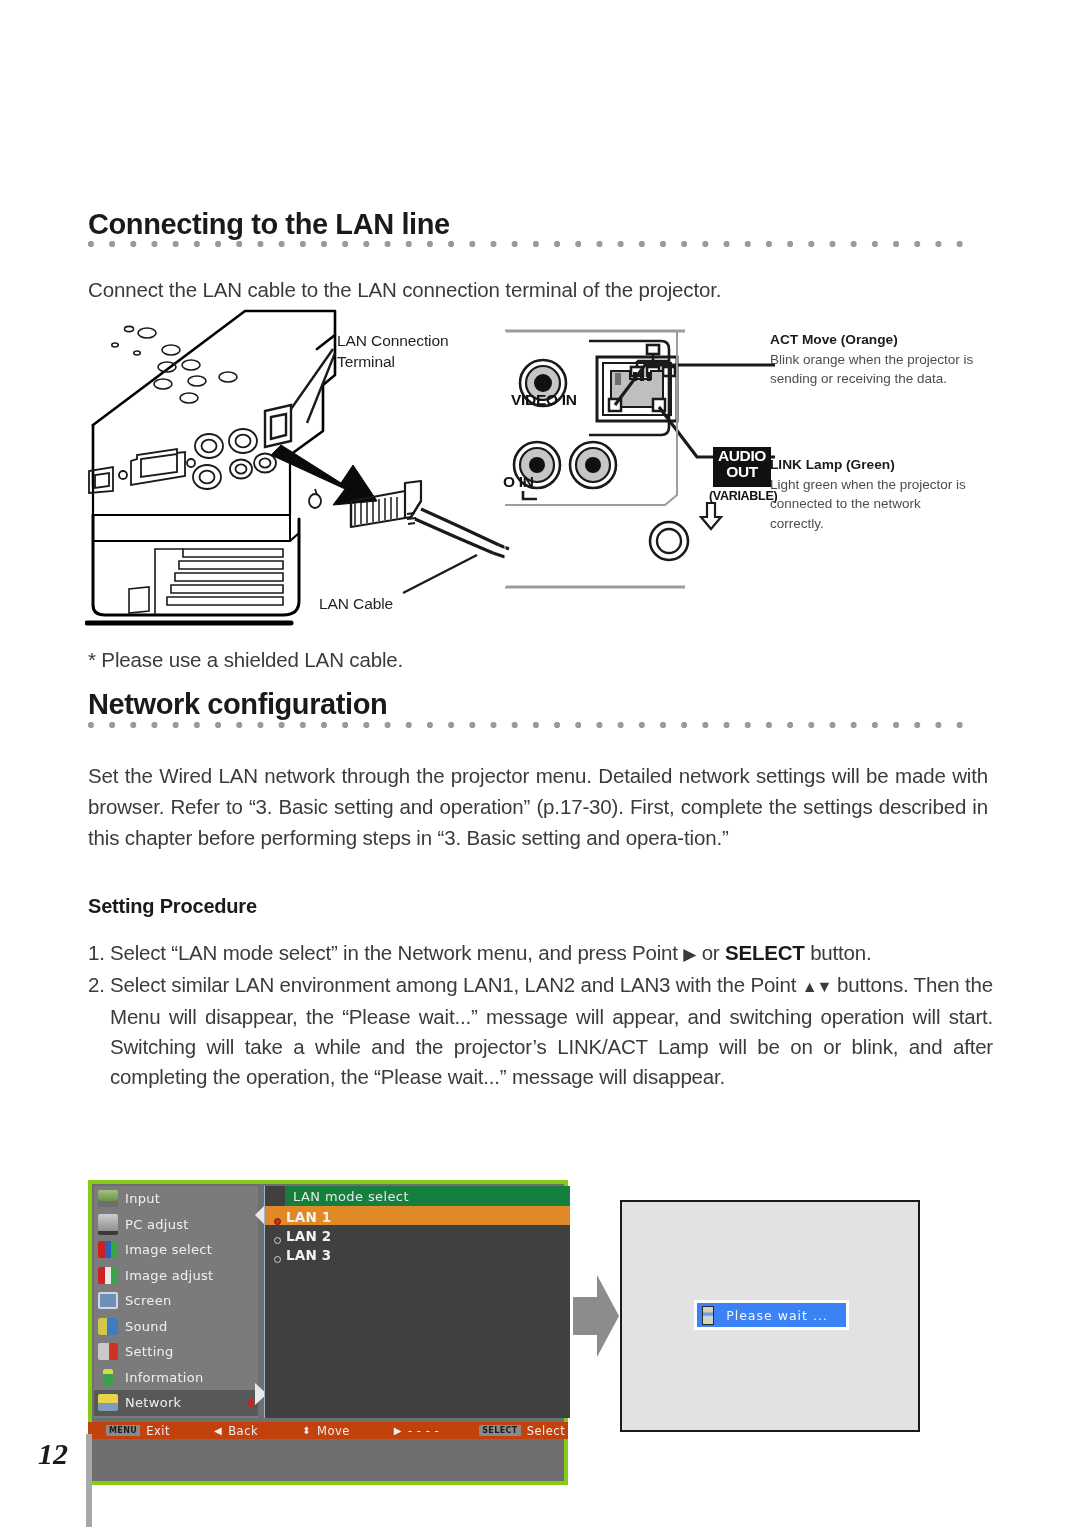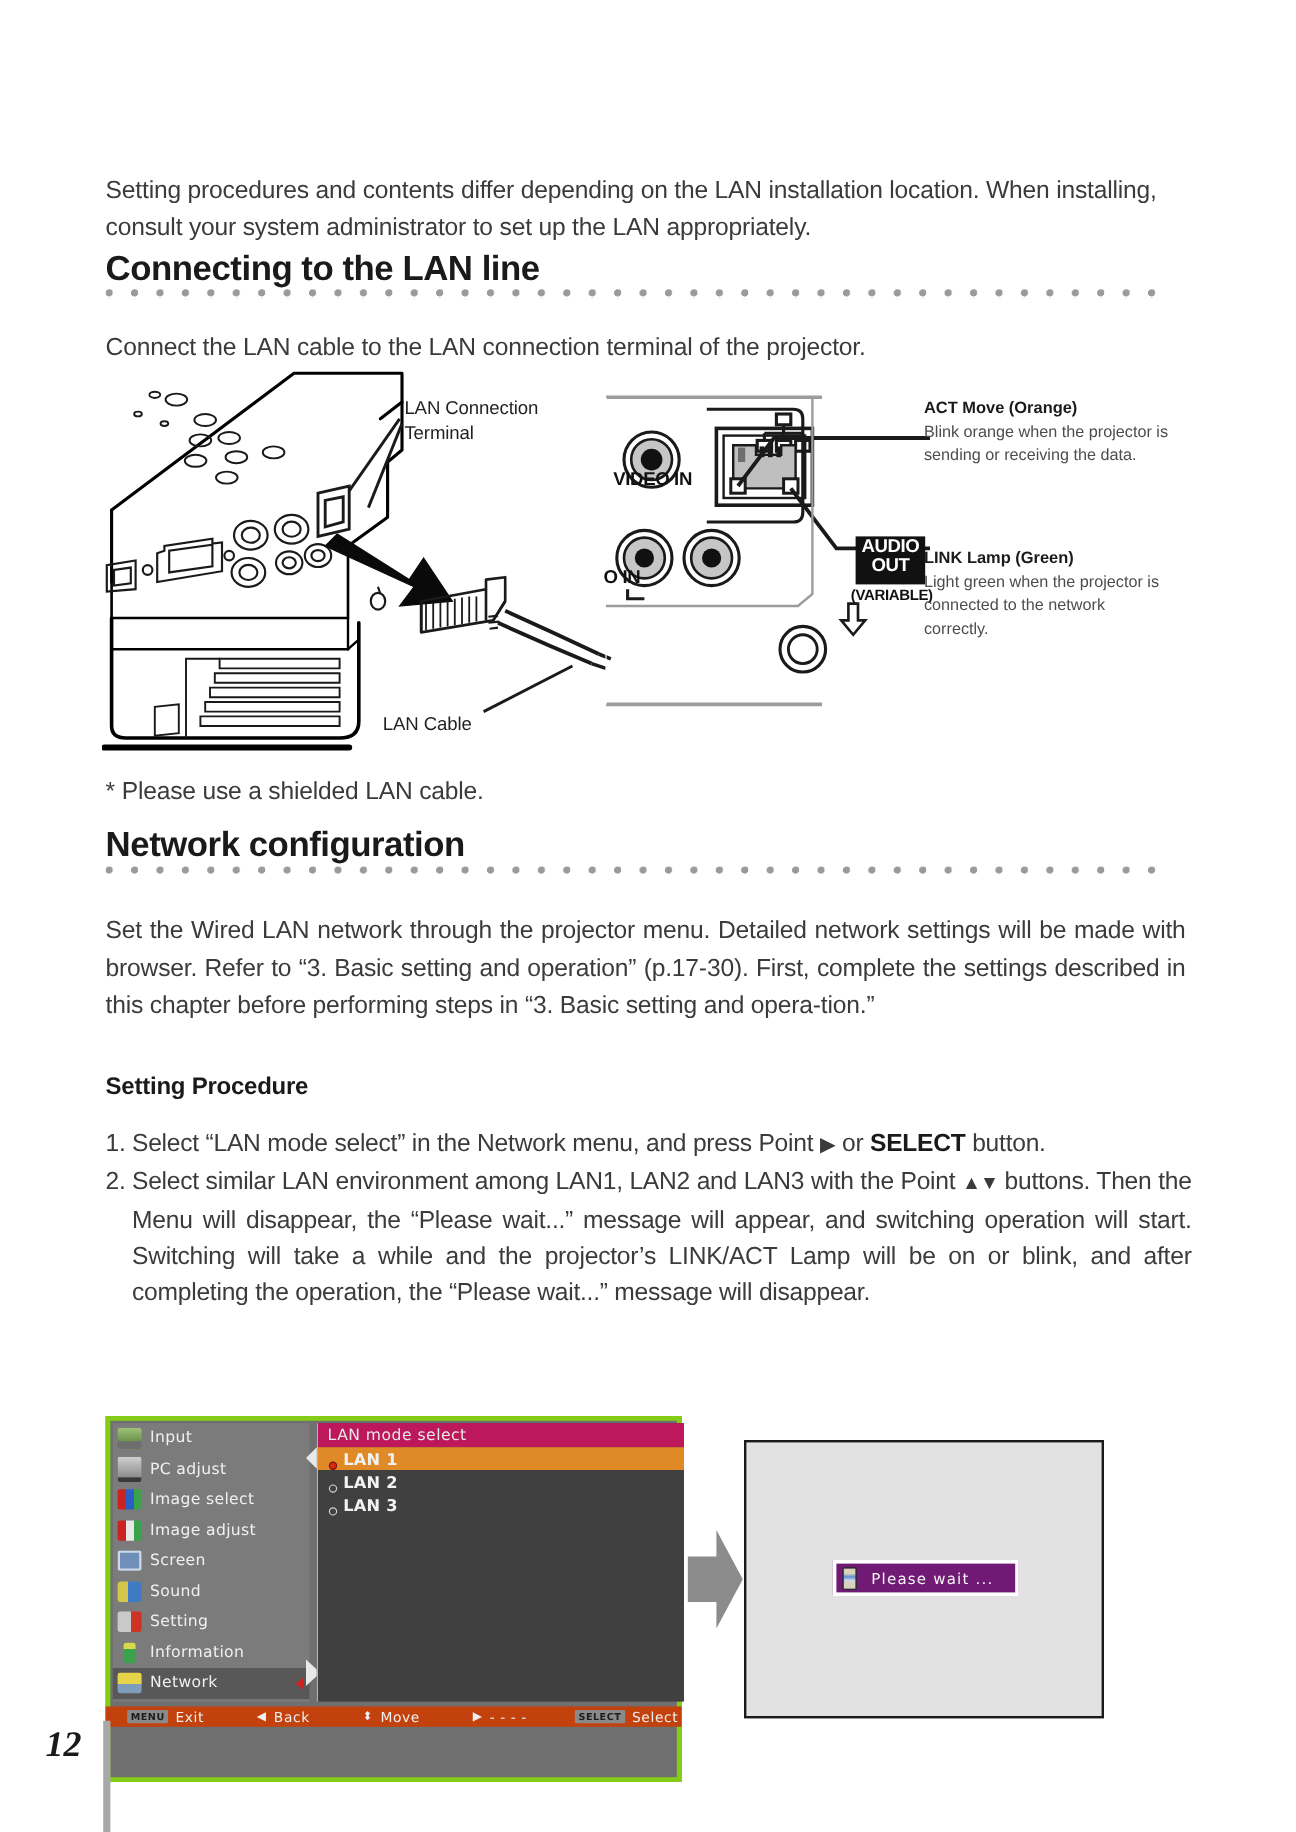--- a/index.html
+++ b/index.html
@@ -126,21 +126,21 @@
     border-left:12px solid #e9e9e9;
   }
 
   .osd-right {
     position:absolute; left:172px; top:2px; width:305px; height:232px;
     background:#404040;
     border-left:1px solid #9fb9c9;
   }
   .osd-right-title {
     color:#e8e8e8; font-size:13px; font-family:"DejaVu Sans", sans-serif;
-    padding:3px 0 2px 8px; letter-spacing:0.4px; background:#be185d;
+    padding:3px 0 2px 8px; letter-spacing:0.4px; background:#15803d;margin-left:20px;
   }
   .lan-row {
     height:19px; display:flex; align-items:flex-end; padding-left:9px;
     color:#f2f2f2; font-size:13.5px; font-family:"DejaVu Sans", sans-serif;
     font-weight:bold; letter-spacing:0.2px; position:relative;
   }
   .lan-row.sel { background:#e08a27; }
   .lan-row .radio {
     width:7px;height:7px;border-radius:50%; margin-right:5px; flex:none;
     border:1px solid #cfcfcf; background:transparent; box-sizing:border-box;
@@ -167,21 +167,21 @@
   .ob .gly { margin-right:6px; font-size:10px; }
 
   
   .wait-wrap { position:absolute; left:620px; top:1200px; width:300px; height:232px; }
   .wait-screen {
     position:absolute; inset:0;
     background:#e2e2e2; border:2px solid #1a1a1a; box-sizing:border-box;
   }
   .wait-box {
     position:absolute; left:72px; top:98px; width:155px; height:30px;
-    background:#701a75; border:3px solid #ffffff; box-sizing:border-box;
+    background:#3b82f6; border:3px solid #ffffff; box-sizing:border-box;
     display:flex; align-items:center;
   }
   .wait-ico {
     width:12px; height:19px; margin-left:5px; flex:none;
     background:linear-gradient(#d8d2bd 0%, #d8d2bd 25%, #5b8fd4 42%, #cfd7e6 58%, #d8d2bd 75%, #d8d2bd 100%);
     border:1px solid #2a2a2a; box-sizing:border-box;
   }
   .wait-txt {
     flex:1; text-align:center; color:#f5f5f5; font-size:12.5px;
     font-family:"DejaVu Sans", sans-serif; letter-spacing:1px; padding-right:6px;
@@ -195,21 +195,20 @@
     font-style:italic; font-weight:bold; font-size:30px; color:#1a1a1a;
   }
   .folio-bar { position:absolute; left:86px; top:1434px; width:6px; height:93px; background:#a8a8a8; }
 </style>
 </head>
 <body>
 
 <div class="page">
 
 
-  <div class="intro">Setting procedures and contents differ depending on the LAN installation location. When installing, consult your system administrator to set up the LAN appropriately.</div>
 
   <div class="h1 lan">Connecting to the LAN line</div>
   <div class="dots lan"></div>
   <div class="para p-connect">Connect the LAN cable to the LAN connection terminal of the projector.</div>
 
   <div class="figure">
 
     <svg width="910" height="330" viewBox="0 0 910 330">
       <g fill="none" stroke="#000" stroke-width="2.6" stroke-linejoin="round" stroke-linecap="round">
 

